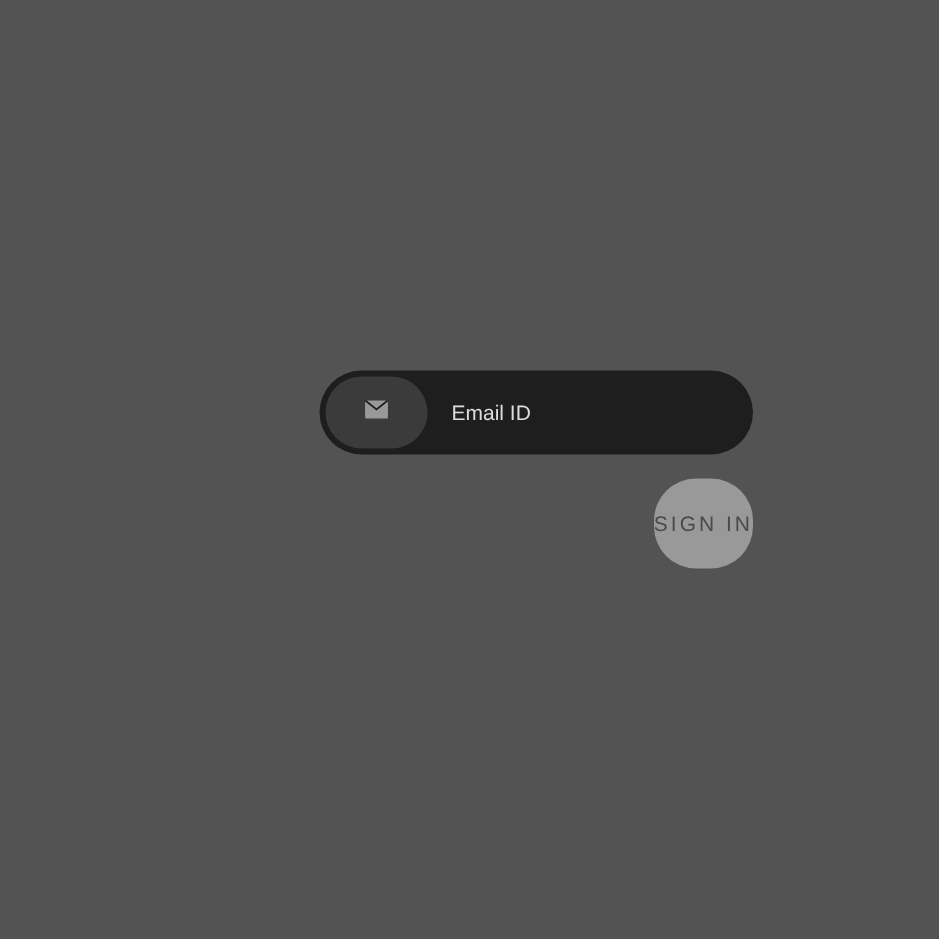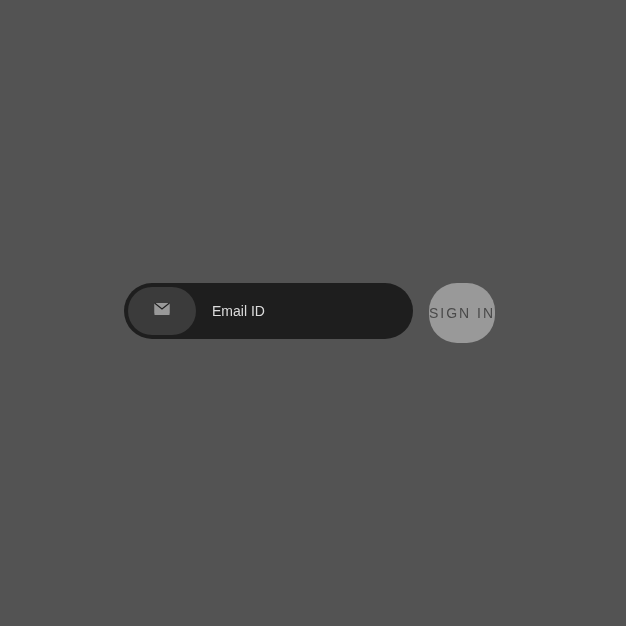--- a/index.html
+++ b/index.html
@@ -12,22 +12,23 @@
       height: 626px;
       background-color: #535353;
       display: flex;
       align-items: center;
       justify-content: center;
       font-family: -apple-system, BlinkMacSystemFont, "Segoe UI", Helvetica, Arial, sans-serif;
     }
     .form-container {
       width: 378px;
       display: flex;
-      flex-direction: row;
+      flex-direction: column;
       gap: 16px;
+      align-items: flex-end;
     }
     .input-row {
       height: 56px;
       background-color: #1e1e1e;
       border-radius: 28px;
       display: flex;
       align-items: center;
       padding: 4px;
     }
     .icon-bubble {

